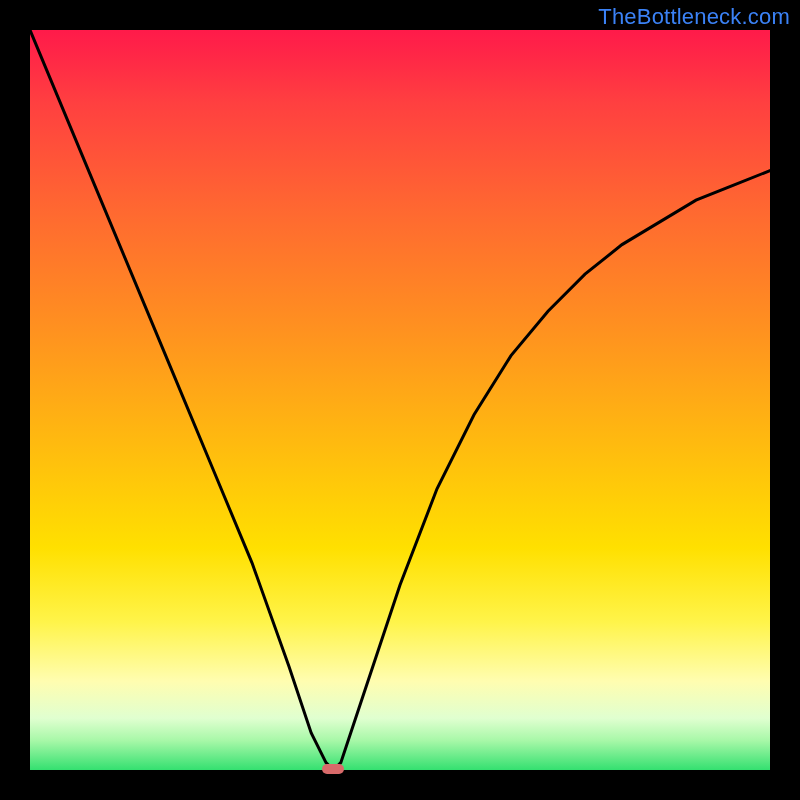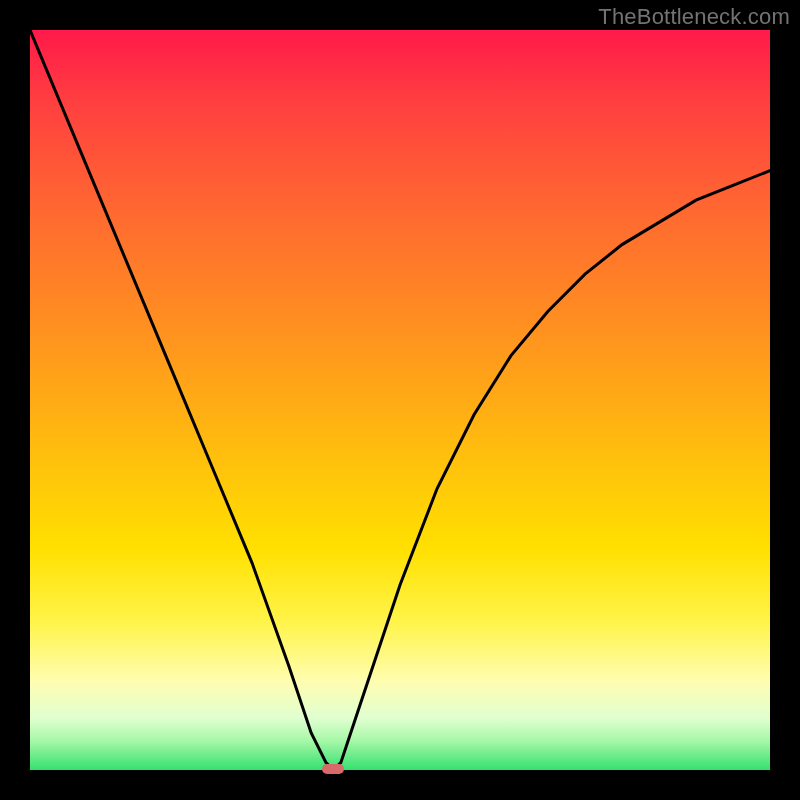--- a/index.html
+++ b/index.html
@@ -35,21 +35,21 @@
     position: absolute;
     top: 0;
     left: 0;
     width: 740px;
     height: 740px;
   }
   .watermark {
     position: absolute;
     top: 4px;
     right: 10px;
-    color: #737373;
+    color: #3b82f6;
     font-size: 22px;
     font-weight: 500;
     letter-spacing: 0.2px;
   }
   .marker {
     position: absolute;
     width: 22px;
     height: 10px;
     background: #d86a6a;
     border-radius: 5px;

